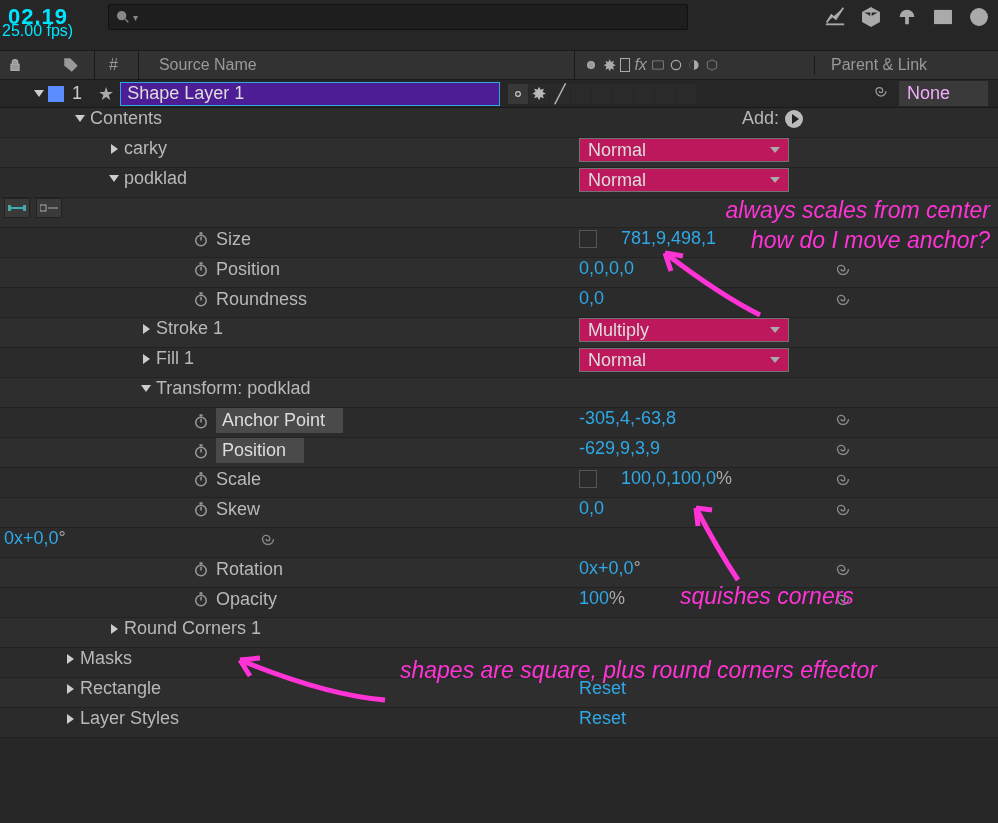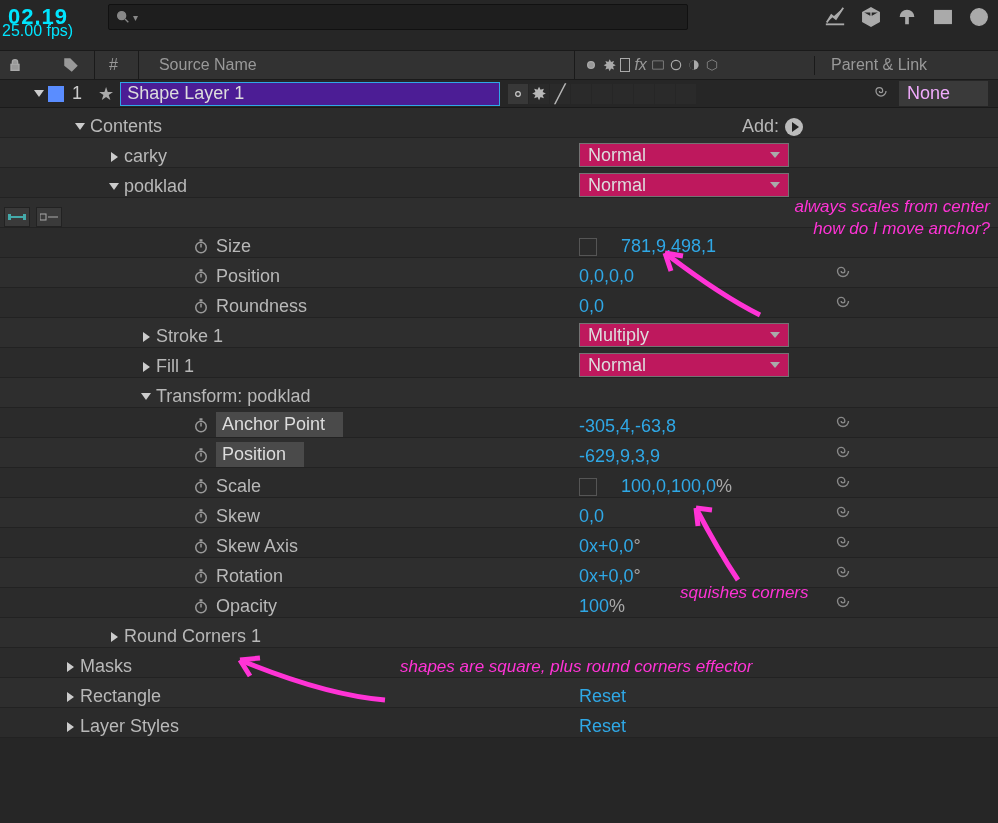--- a/index.html
+++ b/index.html
@@ -39,21 +39,21 @@
   .layer-row .num{width:26px;color:#ccc;}
   .layer-row .star{color:#aaa;margin-right:6px;}
   .layer-name-box{flex:0 0 380px;height:24px;border:1px solid var(--value);background:#4c1d95;color:#ddd;padding:0 6px;display:flex;align-items:center;font-size:18px;}
   .layer-switches{display:flex;gap:1px;margin-left:8px;align-items:center;}
   .sw{width:20px;height:20px;background:#383838;display:flex;align-items:center;justify-content:center;}
   .sw.dim{background:#2a2a2a;}
   .parent-box{margin-left:auto;display:flex;align-items:center;gap:8px;padding-right:10px;}
   .spiral-sm{color:#888;}
   .none-box{background:#3a3a3a;padding:2px 38px 2px 8px;color:#f0abfc;}
   
-  .row{display:flex;align-items:flex-end;height:30px;border-bottom:1px solid #222;}
+  .row{display:flex;align-items:flex-start;height:30px;border-bottom:1px solid #222;}
   .row:nth-child(odd){background:var(--row);}
   .row:nth-child(even){background:var(--row-alt);}
   .label-area{width:575px;display:flex;align-items:center;}
   .value-area{width:238px;display:flex;align-items:center;padding-left:4px;}
   .link-area{width:60px;display:flex;align-items:center;justify-content:center;}
   
   .indent{display:inline-block;}
   .i1{width:70px;} .i2{width:104px;} .i3{width:136px;} .i5{width:190px;} .im0{width:60px;}
   
   .chev{width:20px;display:inline-flex;justify-content:center;color:#ccc;}
@@ -72,21 +72,21 @@
   .blend::after{content:"";position:absolute;right:8px;border-top:6px solid #aaa;border-left:5px solid transparent;border-right:5px solid transparent;}
   
   .add{display:flex;align-items:center;gap:6px;}
   .add-circle{width:18px;height:18px;border-radius:50%;background:#bbb;display:flex;align-items:center;justify-content:center;}
   .add-circle::before{content:"";border-left:7px solid #222;border-top:5px solid transparent;border-bottom:5px solid transparent;margin-left:2px;}
   
   .spiral svg{width:22px;height:22px;stroke:#888;fill:none;}
   
   .btn-xy{width:26px;height:20px;background:#3a3a3a;border:1px solid #222;}
   
-  .annot{position:absolute;color:var(--annot);font-size:17px;font-style:italic;line-height:1.3;pointer-events:none;}
+  .annot{position:absolute;color:var(--annot);font-size:23px;font-style:italic;line-height:1.3;pointer-events:none;}
   .arrow-svg{position:absolute;pointer-events:none;}
   
   svg.icon *{fill:currentColor;}
 </style>
 </head>
 <body>
 
 <div class="top-strip">
   <span class="timecode">02.19</span>
   <div class="search-box">
@@ -446,31 +446,20 @@
         <span class="val">0,0</span>
       </div>
       <div class="link-area">
         <span class="spiral"><svg viewBox="0 0 24 24">
             <path d="M12 12m-2 0a2 2 0 104 0 4 4 0 10-8 0 6 6 0 1012 0" fill="none" stroke="#888" stroke-width="1.5"></path>
           </svg></span>
       </div>
     </div>
 
 <div class="row">
-      <div class="label-area">
-        <span class="indent i5"></span>
-        <span class="stopwatch">
-          <svg viewBox="0 0 24 24">
-            <circle cx="12" cy="14" r="7" fill="none" stroke="currentColor" stroke-width="2"></circle>
-            <rect x="10" y="3" width="4" height="3" fill="currentColor"></rect>
-            <line x1="12" y1="14" x2="12" y2="9" stroke="currentColor" stroke-width="2"></line>
-          </svg>
-        </span>
-        <span class="prop-label">Skew Axis</span>
-      </div>
       <div class="value-area">
         <span class="val">0x+0,0</span>
         <span class="unit">°</span>
       </div>
       <div class="link-area">
         <span class="spiral"><svg viewBox="0 0 24 24">
             <path d="M12 12m-2 0a2 2 0 104 0 4 4 0 10-8 0 6 6 0 1012 0" fill="none" stroke="#888" stroke-width="1.5"></path>
           </svg></span>
       </div>
     </div>

